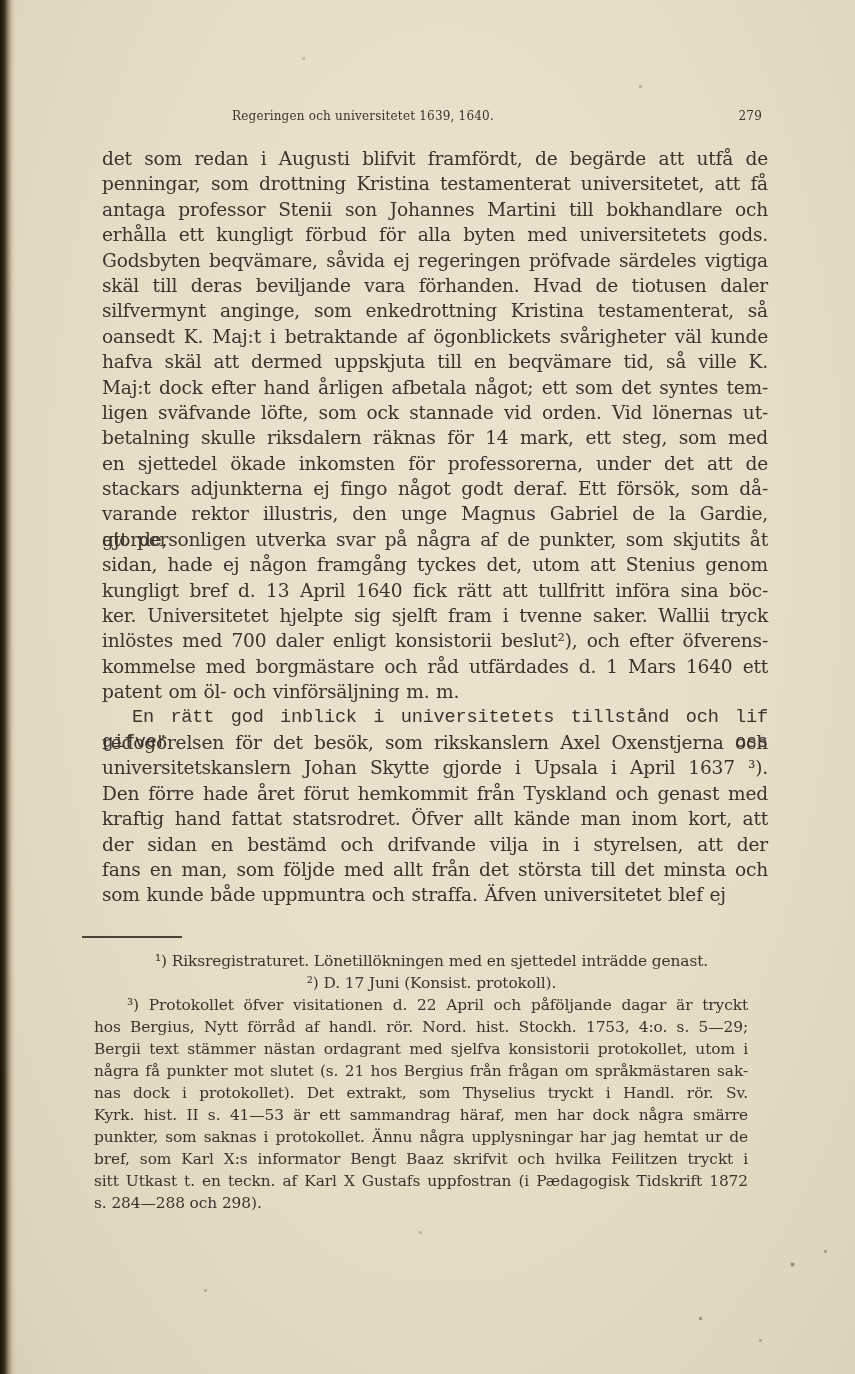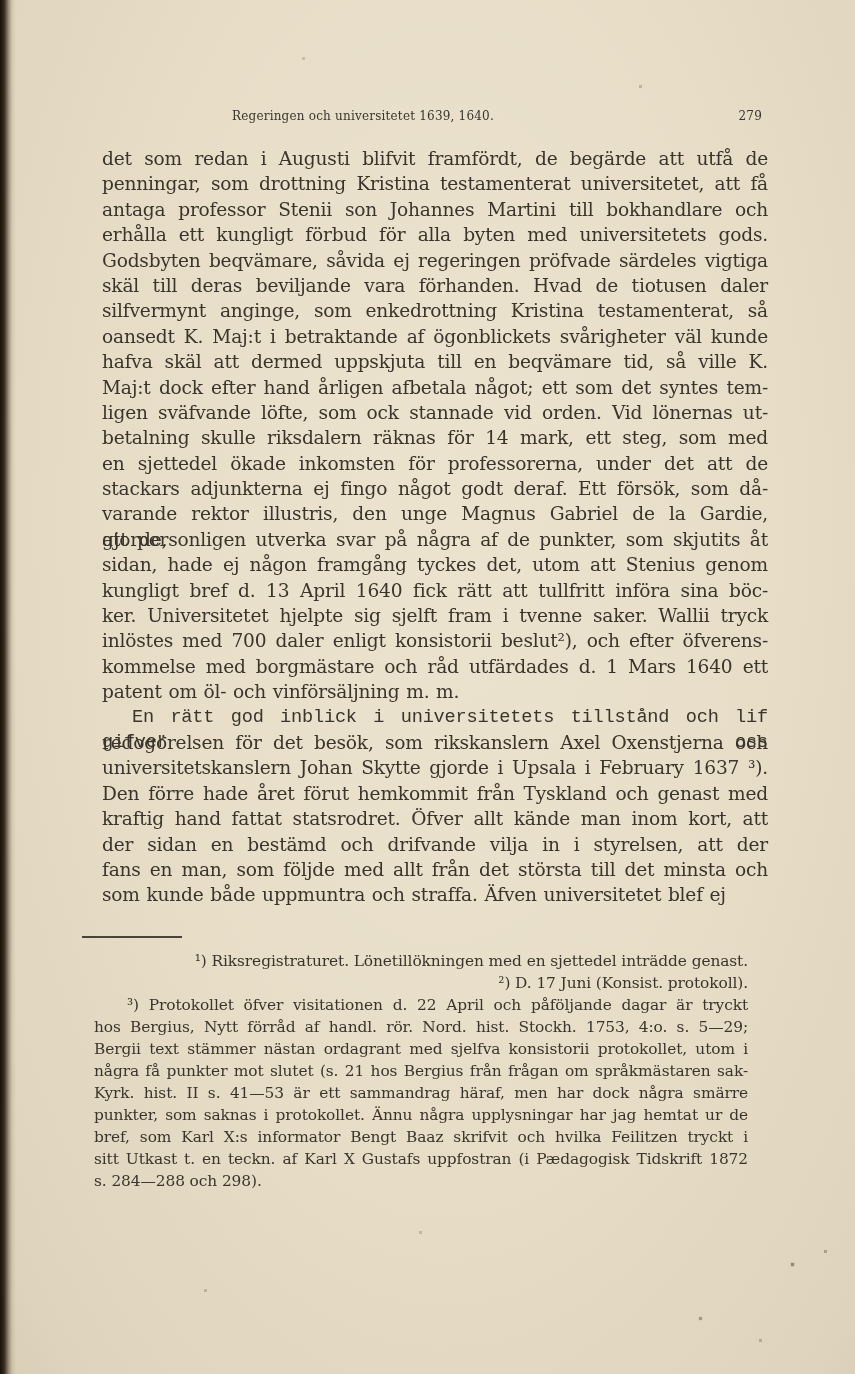--- a/index.html
+++ b/index.html
@@ -44,21 +44,21 @@
   .para.indent-first .bl:first-child{ text-indent:30px;font-family:Liberation Mono, monospace; }
   .footnote-rule{
     position:absolute;left:82px;top:936px;width:100px;height:2px;
     background:#45albm; background:#4a4338;
   }
   .footnotes{
     position:absolute;left:82px;top:950px;width:666px;
     font-size:15.4px;line-height:22px;letter-spacing:-0.1px;
   }
   .fl{ height:22px; }
-  .fn-single{ text-indent:33px; text-align:right; }
+  .fn-single{ text-indent:33px; text-align:center; }
   .fn-para .fl{ text-align:justify; text-align-last:justify;margin-left:12px; }
   .fn-para .fl:first-child{ text-indent:33px; }
   .fn-para .fl:last-child{ text-align-last:left; }
 </style>
 </head>
 <body>
 
 <div class="binding-edge"></div>
 <div class="specks"></div>
 
@@ -88,38 +88,39 @@
     <div class="bl">sidan, hade ej någon framgång tyckes det, utom att Stenius genom</div>
     <div class="bl">kungligt bref d. 13 April 1640 fick rätt att tullfritt införa sina böc-</div>
     <div class="bl">ker. Universitetet hjelpte sig sjelft fram i tvenne saker. Wallii tryck</div>
     <div class="bl">inlöstes med 700 daler enligt konsistorii beslut²), och efter öfverens-</div>
     <div class="bl">kommelse med borgmästare och råd utfärdades d. 1 Mars 1640 ett</div>
     <div class="bl">patent om öl- och vinförsäljning m. m.</div>
   </div>
   <div class="para indent-first">
     <div class="bl">En rätt god inblick i universitetets tillstånd och lif gifver oss</div>
     <div class="bl">redogörelsen för det besök, som rikskanslern Axel Oxenstjerna och</div>
-    <div class="bl">universitetskanslern Johan Skytte gjorde i Upsala i February 1637 ³).</div>
+    <div class="bl">universitetskanslern Johan Skytte gjorde i Upsala i April 1637 ³).</div>
     <div class="bl">Den förre hade året förut hemkommit från Tyskland och genast med</div>
     <div class="bl">kraftig hand fattat statsrodret. Öfver allt kände man inom kort, att</div>
     <div class="bl">der sidan en bestämd och drifvande vilja in i styrelsen, att der</div>
     <div class="bl">fans en man, som följde med allt från det största till det minsta och</div>
     <div class="bl">som kunde både uppmuntra och straffa. Äfven universitetet blef ej</div>
   </div>
 </div>
 
 <div class="footnote-rule"></div>
 
 <div class="footnotes">
   <div class="fl fn-single">¹) Riksregistraturet. Lönetillökningen med en sjettedel inträdde genast.</div>
   <div class="fl fn-single">²) D. 17 Juni (Konsist. protokoll).</div>
   <div class="fn-para">
     <div class="fl">³) Protokollet öfver visitationen d. 22 April och påföljande dagar är tryckt</div>
     <div class="fl">hos Bergius, Nytt förråd af handl. rör. Nord. hist. Stockh. 1753, 4:o. s. 5—29;</div>
     <div class="fl">Bergii text stämmer nästan ordagrant med sjelfva konsistorii protokollet, utom i</div>
     <div class="fl">några få punkter mot slutet (s. 21 hos Bergius från frågan om språkmästaren sak-</div>
+    <div class="fl">nas dock i protokollet). Det extrakt, som Thyselius tryckt i Handl. rör. Sv.</div>
     <div class="fl">Kyrk. hist. II s. 41—53 är ett sammandrag häraf, men har dock några smärre</div>
     <div class="fl">punkter, som saknas i protokollet. Ännu några upplysningar har jag hemtat ur de</div>
     <div class="fl">bref, som Karl X:s informator Bengt Baaz skrifvit och hvilka Feilitzen tryckt i</div>
     <div class="fl">sitt Utkast t. en teckn. af Karl X Gustafs uppfostran (i Pædagogisk Tidskrift 1872</div>
     <div class="fl">s. 284—288 och 298).</div>
   </div>
 </div>
 
 </body></html>

